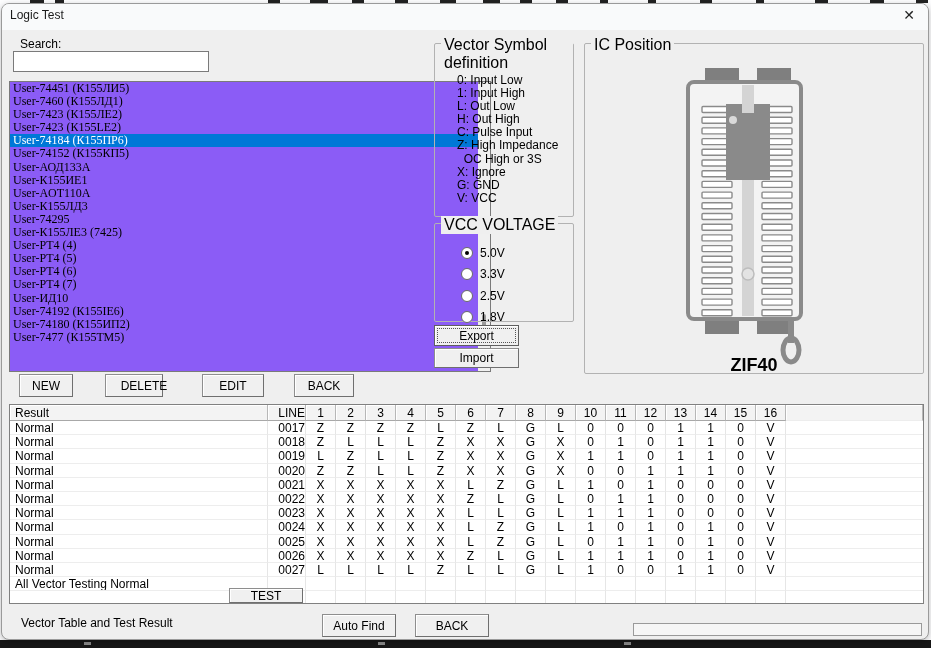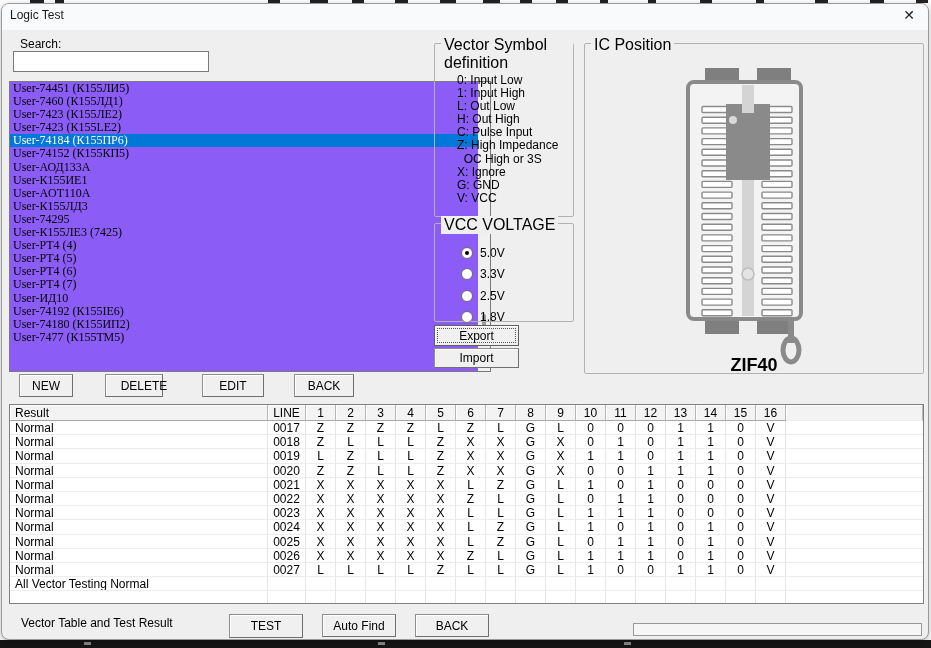--- a/index.html
+++ b/index.html
@@ -82,28 +82,28 @@
     background:#fff; border:1px solid #808080; overflow:hidden; }
   .trow { display:flex; height:14.2px; }
   .trow.header { height:16px; }
   .tcell { border-right:1px solid #e6e6e6; border-bottom:1px solid #ededed;
     overflow:hidden; white-space:nowrap; line-height:13px; padding-top:1px; }
   .trow.header .tcell {
     background:#f3f3f3; border-right:1px solid #b7b7b7; border-bottom:1px solid #a8a8a8;
     box-shadow:inset 1px 1px 0 #ffffff; line-height:14px; font-size:12px;
   }
   .c-result { width:258px; padding-left:5px; }
-  .c-line { width:38px; text-align:center; }
+  .c-line { width:38px; text-align:right; }
   .c-num { width:30px; text-align:center; }
   .c-fill { flex:1; border-right:none; }
   .trow .tcell.c-fill { border-bottom:1px solid #ededed; }
 
   
   .footer-label { position:absolute; left:19px; top:612px; }
-  .btn-test     { left:227px; top:610px; width:74px; height:24px; }
+  .btn-test     { left:227px; top:584px; width:74px; height:15px; }
   .btn-autofind { left:320px; top:610px; width:74px; height:23px; }
   .btn-back     { left:413px; top:610px; width:74px; height:23px; }
   .progressbar  { position:absolute; left:631px; top:619px; width:289px; height:13px;
     background:#f6f6f6; border:1px solid #9a9a9a; }
 </style>
 </head>
 <body>
 
 <div class="bg-top">
     <span class="frag" style="left: 30px; width: 14px;"></span>

